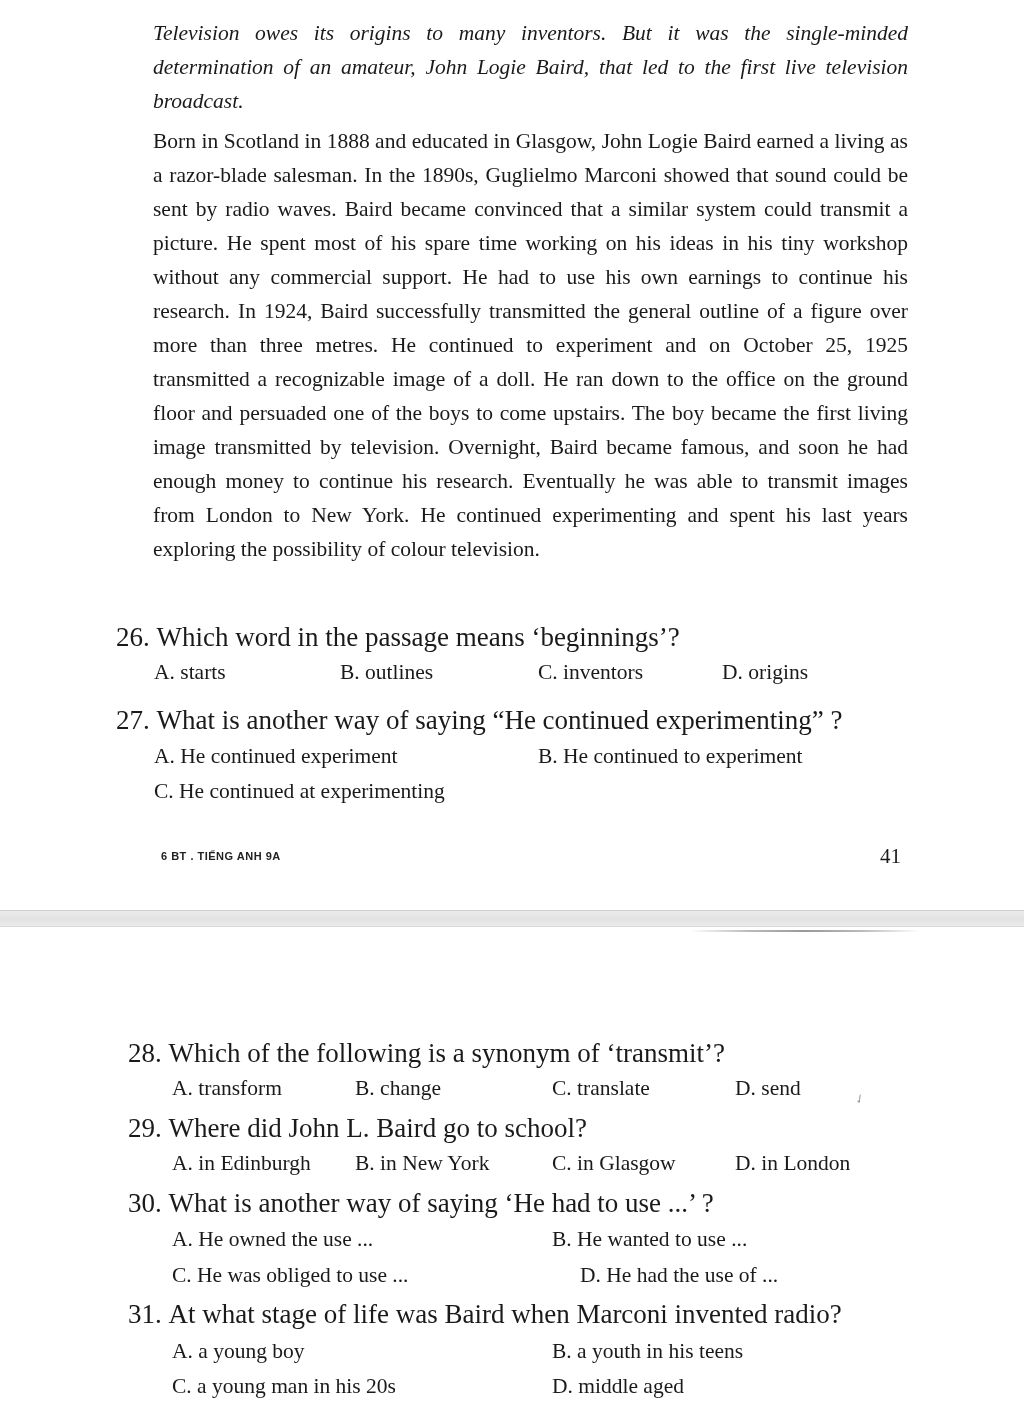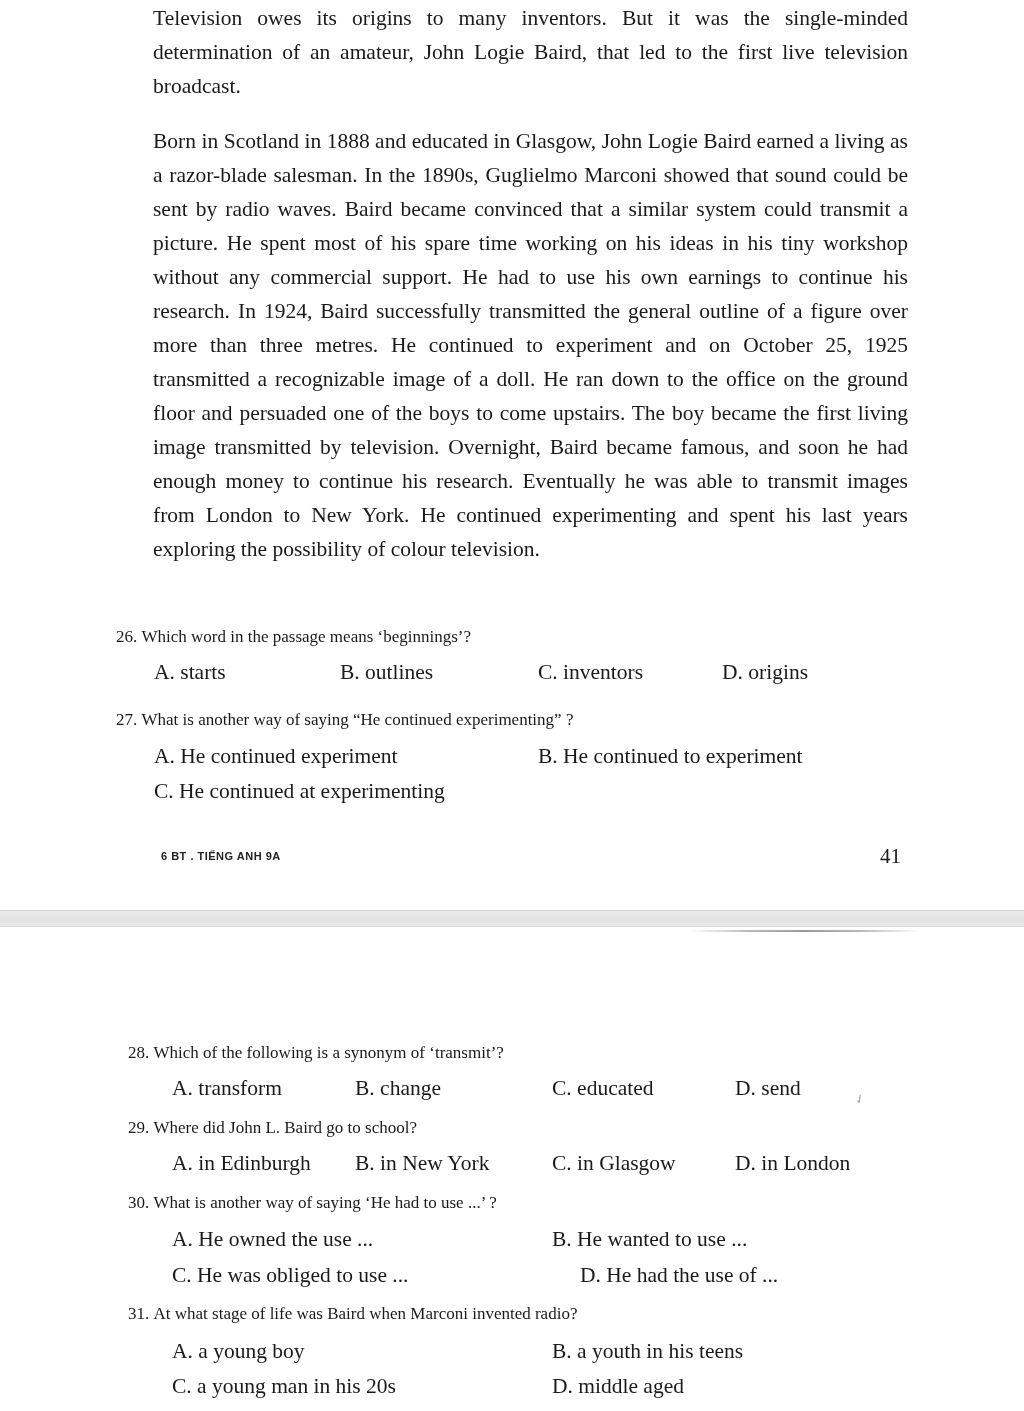--- a/index.html
+++ b/index.html
@@ -21,24 +21,24 @@
     border-top:1px solid #d0d0d0;
   }
   .left-edge {
     position:absolute; left:0; top:0; width:4px; height:1411px; background:#e8e8e8;
   }
   .para {
     position:absolute; left:153px; width:755px;
     font-size:21.5px; line-height:34px; text-align:justify;
     margin:0;
   }
-  .p1 { top:1px; }
+  .p1 { top:16px;font-style:italic; }
   .p2 { top:124px; }
   .q {
-    position:absolute; font-size:17px; line-height:30px; white-space:nowrap;
+    position:absolute; font-size:27px; line-height:30px; white-space:nowrap;
   }
   .opt {
     position:absolute; font-size:21.5px; line-height:30px; white-space:nowrap;
   }
   b { font-weight:normal; }
   .footer-left {
     position:absolute; left:116px; top:850px;
     font-family:"Liberation Sans", "DejaVu Sans", sans-serif;
     font-size:11px; font-weight:bold; letter-spacing:0.5px; color:#222;margin-left:45px;
   }
@@ -85,21 +85,21 @@
 <div class="gap"></div>
 
 <div class="page page2"></div>
 <div class="smudge"></div>
 
 <div class="q" style="left:128px; top:1038px;">
   <span>28.</span>&nbsp;<span>Which of the following is a synonym of ‘</span><b>transmit</b><span>’?</span>
 </div>
 <div class="opt" style="left:172px; top:1073px;">A. transform</div>
 <div class="opt" style="left:355px; top:1073px;">B. change</div>
-<div class="opt" style="left:552px; top:1073px;">C. educated</div>
+<div class="opt" style="left:552px; top:1073px;">C. translate</div>
 <div class="opt" style="left:735px; top:1073px;">D. send</div>
 <div class="tick">✓</div>
 
 <div class="q" style="left:128px; top:1113px;">
   <span>29.</span>&nbsp;<span>Where did John L. Baird go to school?</span>
 </div>
 <div class="opt" style="left:172px; top:1148px;">A. in Edinburgh</div>
 <div class="opt" style="left:355px; top:1148px;">B. in New York</div>
 <div class="opt" style="left:552px; top:1148px;">C. in Glasgow</div>
 <div class="opt" style="left:735px; top:1148px;">D. in London</div>

